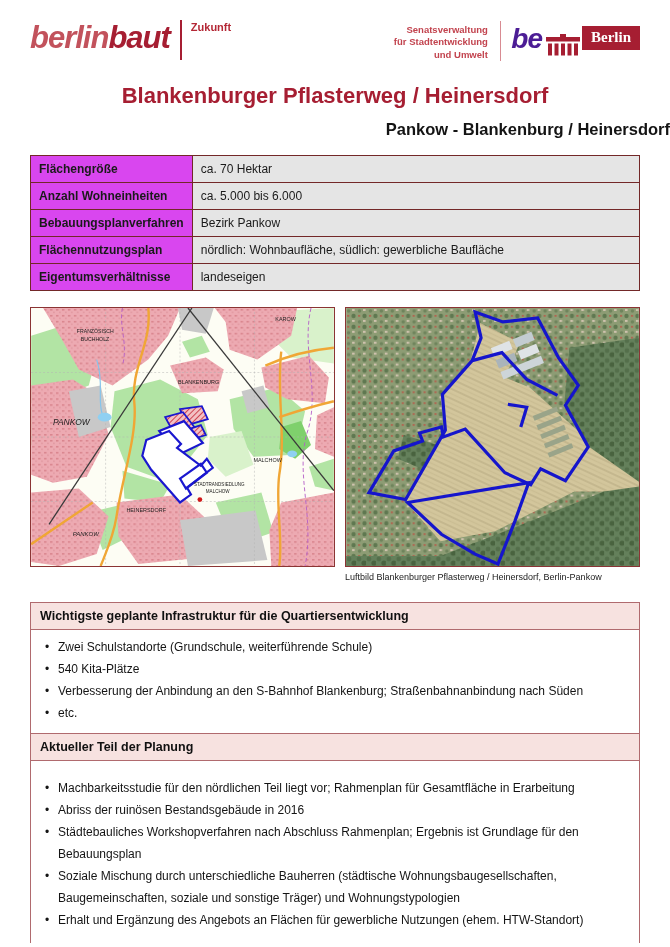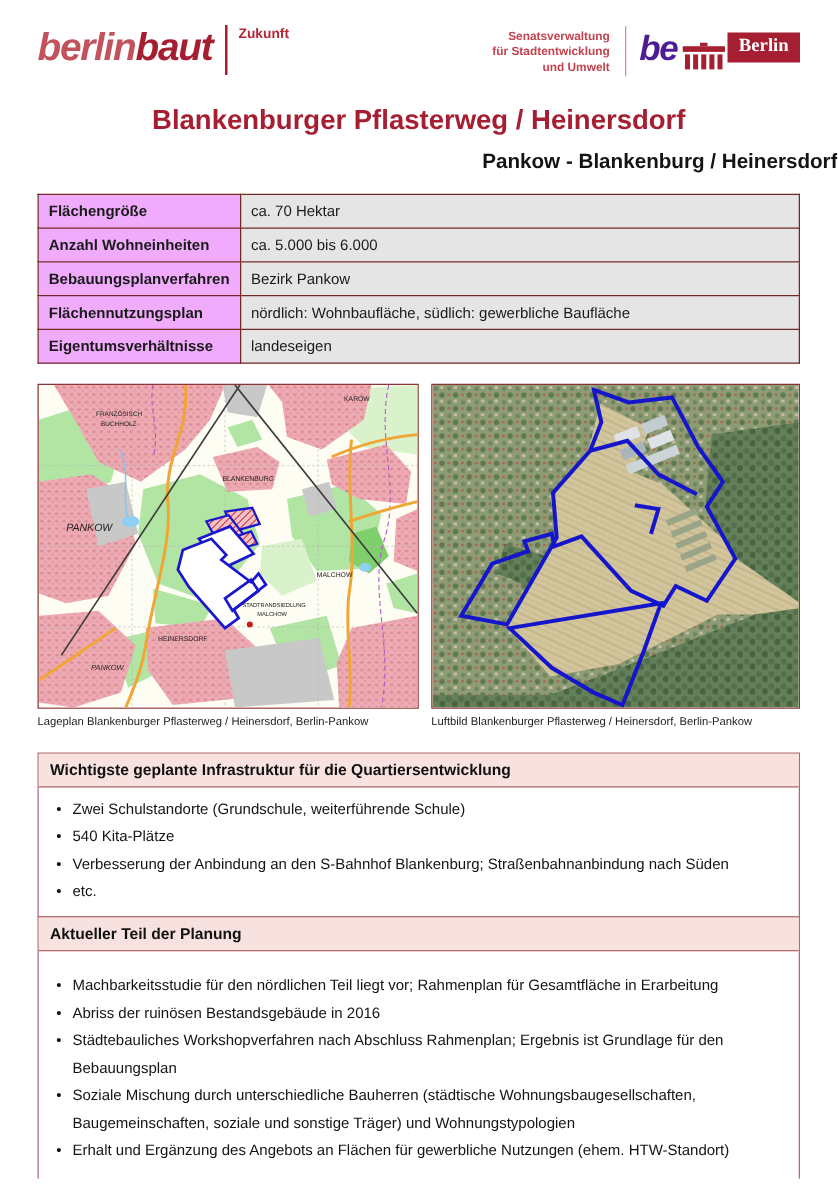--- a/index.html
+++ b/index.html
@@ -9,36 +9,36 @@
   }
 
   
   .hdr{display:flex;justify-content:space-between;align-items:flex-start;padding:18px 30px 0 30px;}
   .brand{display:flex;align-items:flex-start;}
   .brand-word{font-size:31px;font-weight:bold;font-style:italic;letter-spacing:-1px;line-height:40px;}
   .brand-w1{color:#c2525c;}
   .brand-w2{color:#a61e32;}
   .brand-sep{width:2px;height:40px;background:#a61e32;margin:2px 9px 0 10px;}
   .brand-tag{font-size:11px;font-weight:bold;color:#b42836;padding-top:3px;}
-  .agency{display:flex;align-items:flex-end;}
+  .agency{display:flex;align-items:center;}
   .agency-txt{text-align:right;font-size:9.5px;font-weight:bold;color:#c2434e;line-height:1.3;padding-top:6px;}
   .agency-sep{width:1.5px;height:40px;background:#d88b92;margin:2px 10px 0 12px;}
   .bebln{display:flex;align-items:flex-start;padding-top:4px;}
   .be-word{font-size:28px;font-weight:bold;font-style:italic;color:#4c1d95;line-height:30px;letter-spacing:-1px;}
   .gate{margin:10px 2px 0 4px;}
   .berlin-box{background:#a61e32;color:#ffffff;font-size:15px;font-weight:bold;padding:3px 9px 4px 9px;margin-top:2px;font-family:"Liberation Serif",serif;}
 
   
   .title{margin-top:22px;text-align:center;font-size:22px;font-weight:bold;color:#a61e32;line-height:26px;}
   .subtitle{margin-top:11px;text-align:right;font-size:16.5px;font-weight:bold;color:#141414;}
 
   
   table.facts{margin:16px auto 0 auto;width:610px;border-collapse:collapse;}
   table.facts td{border:1.4px solid #732828;height:26px;font-size:12px;padding:0 8px;vertical-align:middle;}
-  td.flabel{width:140px;background:#f0abfc;font-weight:bold;}
+  td.flabel{width:140px;background:#d946ef;font-weight:bold;}
   td.fvalue{background:#e5e5e5;padding-left:10px;}
 
   
   .maps{display:flex;justify-content:space-between;margin:16px 30px 0 30px;}
   .mapfig{display:flex;flex-direction:column;}
   .mapframe{border:1.6px solid #8b3434;line-height:0;}
   .caption{font-size:9px;color:#222;margin-top:5px;}
 
   
   .secwrap{margin:20px 30px 0 30px;}
@@ -212,21 +212,20 @@
           <text x="246" y="13" font-size="5.5" fill="#1c1c1c">KAROW</text>
           <text x="148" y="77" font-size="5.5" fill="#1c1c1c">BLANKENBURG</text>
           <text x="22" y="118" font-size="8.5" font-style="italic" fill="#1c1c1c">PANKOW</text>
           <text x="224" y="155" font-size="5.5" fill="#1c1c1c">MALCHOW</text>
           <text x="164" y="179" font-size="4.6" fill="#1c1c1c">STADTRANDSIEDLUNG</text>
           <text x="176" y="186" font-size="4.6" fill="#1c1c1c">MALCHOW</text>
           <text x="96" y="206" font-size="5.5" fill="#1c1c1c">HEINERSDORF</text>
           <text x="42" y="230" font-size="6" font-style="italic" fill="#1c1c1c">PANKOW</text>
         </svg>
       </div>
-      <figcaption class="caption">Lageplan Blankenburger Pflasterweg / Heinersdorf, Berlin-Pankow</figcaption>
     </figure>
 
     <figure class="mapfig" style="margin:0;">
       <div class="mapframe">
         <svg width="293" height="258" viewBox="0 0 295 260">
           <defs>
             <pattern id="suburb" width="11" height="11" patternUnits="userSpaceOnUse">
               <rect width="11" height="11" fill="#8d9c74"></rect>
               <circle cx="2.5" cy="3" r="1.8" fill="#6f845c"></circle>
               <circle cx="7.5" cy="8" r="2.2" fill="#5f7850"></circle>

